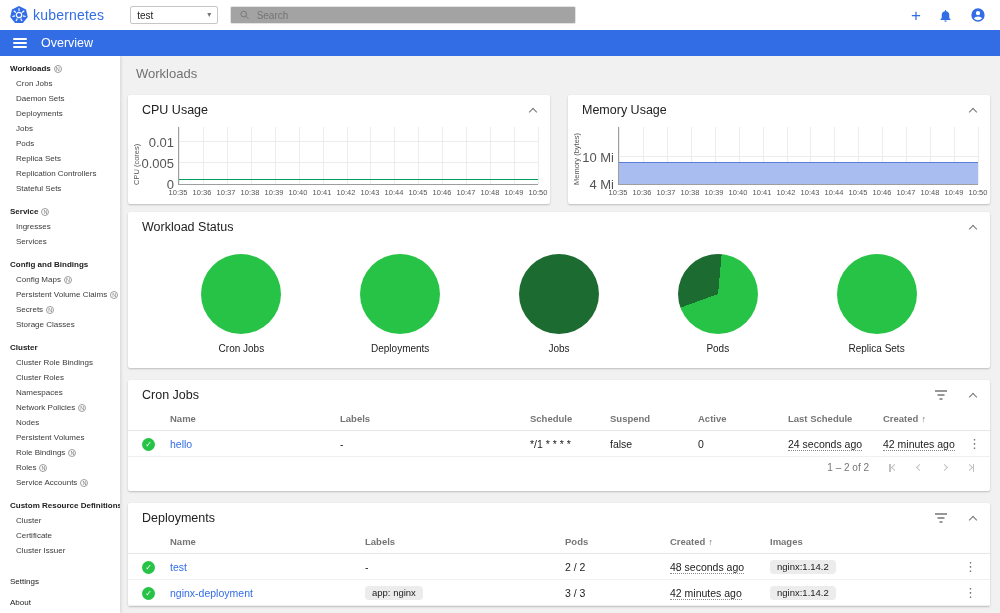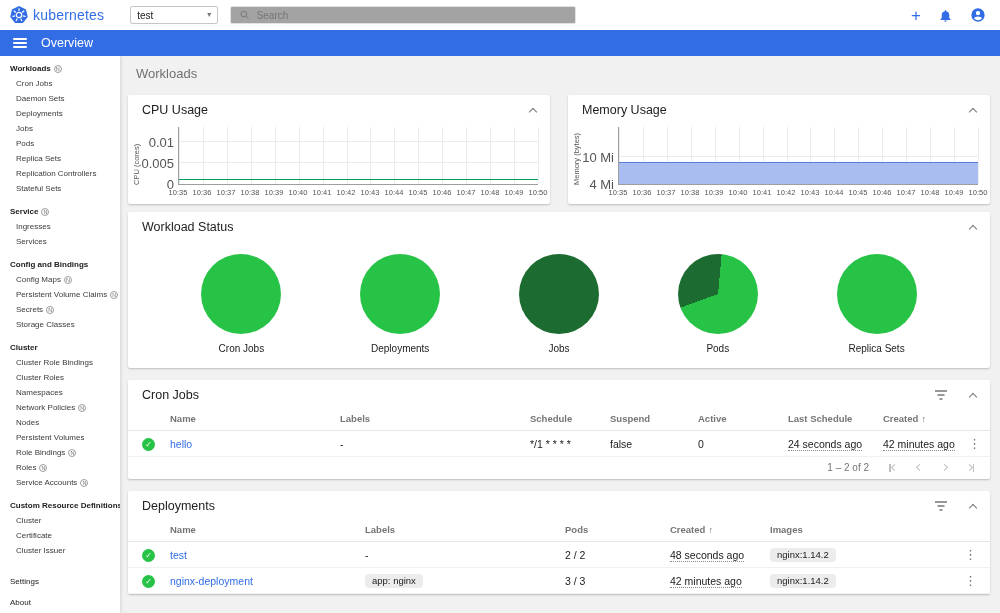--- a/index.html
+++ b/index.html
@@ -74,21 +74,21 @@
   .tbl td:first-child, .tbl th:first-child { padding-left:14px; }
   .sort-arrow { color:#757575; font-size:9px; margin-left:3px; }
   .sort-arrow::before { content:"\2191"; }
   .okicon { display:inline-flex; width:13px; height:13px; border-radius:50%; background:#27c346; color:#fff; align-items:center; justify-content:center; font-size:8px; font-weight:700; }
   .okicon::before { content:"\2713"; }
   .link { color:#326de6; text-decoration:none; cursor:pointer; }
   .dotted { border-bottom:1px dotted #8a8a8a; }
   .chip { display:inline-block; background:#ececec; border-radius:4px; padding:1.5px 7px; font-size:9.5px; color:#212121; }
   .kebab { color:#757575; font-size:13px; cursor:pointer; }
   .kebab::before { content:"\22EE"; }
-  .pagination { display:flex; align-items:center; justify-content:flex-end; gap:20px; padding:5px 16px 6px; font-size:10px; color:#757575; }
+  .pagination { display:flex; align-items:center; justify-content:flex-end; gap:20px; padding:5px 16px 18px; font-size:10px; color:#757575; }
   .pbtn { display:inline-flex; align-items:center; gap:1px; }
   .pbtn .chev { border-color:#c0c0c0; border-width:0 1.5px 1.5px 0; width:5px; height:5px; }
   .chev.left { transform:rotate(135deg); }
   .chev.right { transform:rotate(-45deg); }
   .pbtn .bar { width:1.5px; height:8px; background:#c0c0c0; display:inline-block; }
 </style>
 </head>
 <body>
 
 <div class="app">

